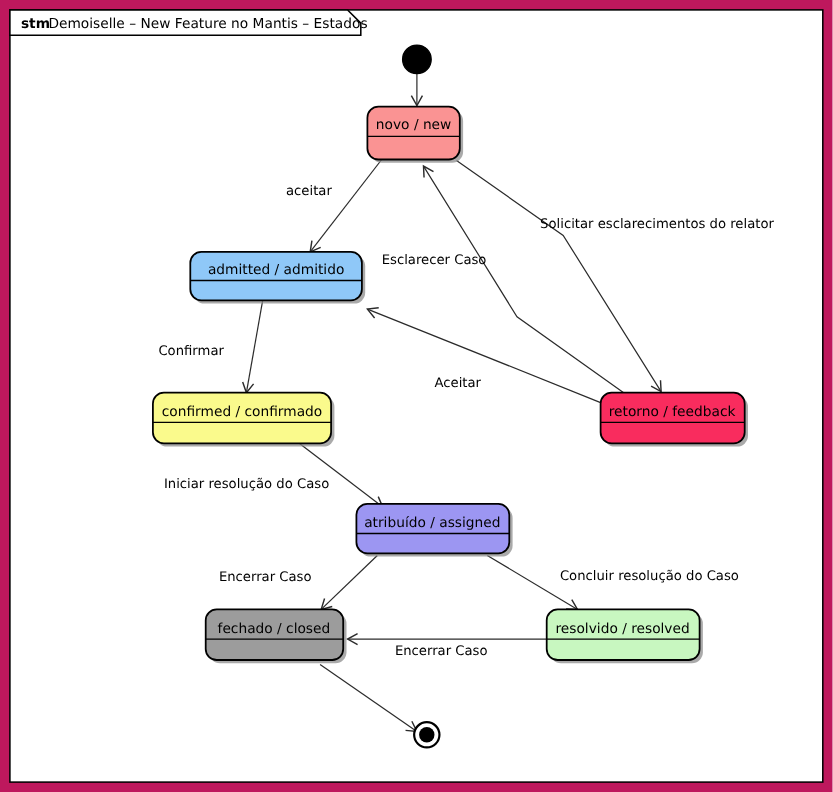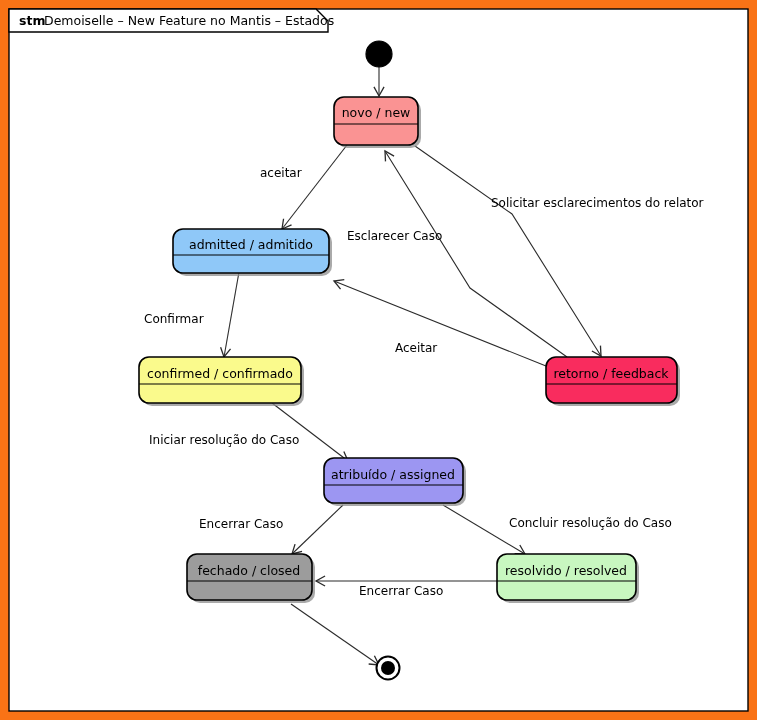--- a/index.html
+++ b/index.html
@@ -8,21 +8,21 @@
     padding: 0;
     background: #ffffff;
   }
   body {
     font-family: "DejaVu Sans", sans-serif;
   }
   #diagram-root {
     position: relative;
     width: 757px;
     height: 720px;
-    background: #f97316;
+    background: #be185d;
     overflow: hidden;
   }
   #diagram-canvas {
     position: absolute;
     left: 0;
     top: 0;
     width: 757px;
     height: 720px;
   }
   .frame-label-text {

